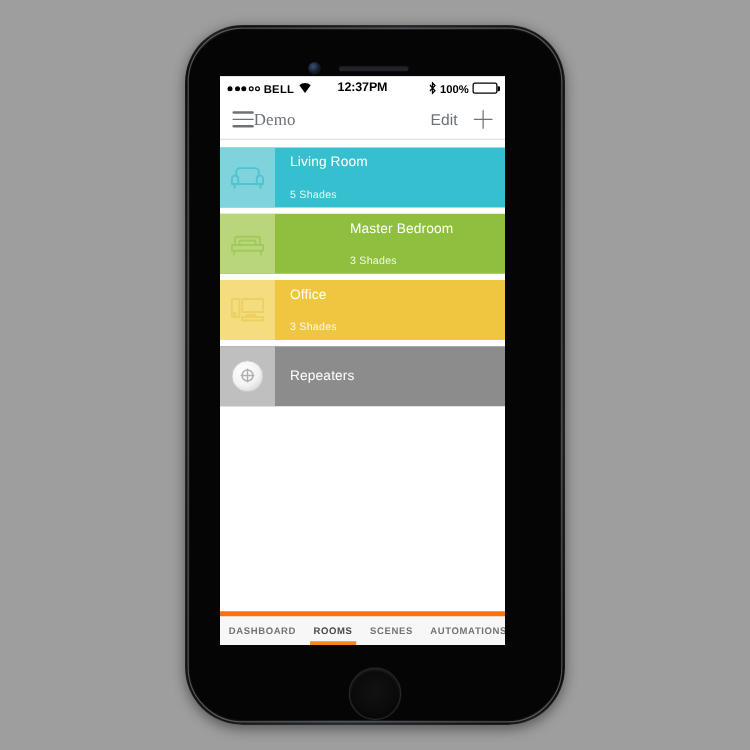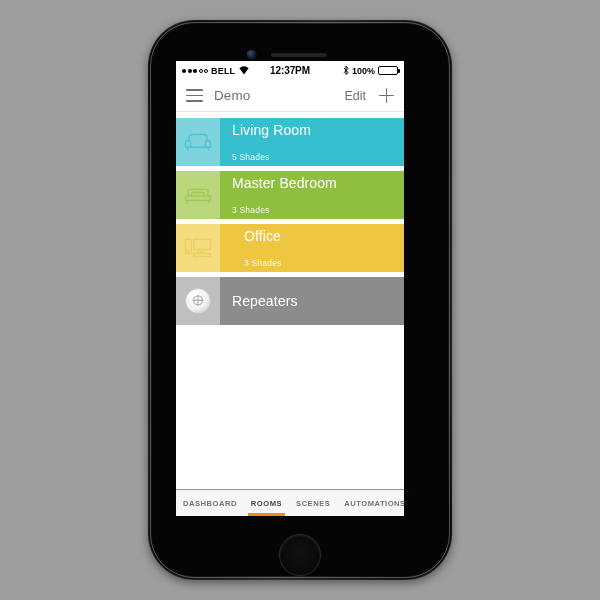--- a/index.html
+++ b/index.html
@@ -95,21 +95,21 @@
   #nav-bar {
     height: 32px;
     display: flex; align-items: center;
     padding: 0 10px;
     background: #fff;
     border-bottom: 1px solid #e3e3e3;
   }
   #hamburger-icon { width: 17px; display: flex; flex-direction: column; gap: 3.5px; cursor: pointer; }
   #hamburger-icon i { display: block; height: 1.8px; background: #6d7278; border-radius: 1px; }
   #nav-title {
-    margin-left: 11px; font-size: 13.5px; color: #6d7278; letter-spacing: .1px;
+    font-size: 13.5px; color: #6d7278; letter-spacing: .1px; font-family: Liberation Serif, serif;
   }
   #nav-right { margin-left: auto; display: flex; align-items: center; gap: 13px; }
   #edit-button { font-size: 12.5px; color: #6d7278; cursor: pointer; text-align: center; }
   #add-button {
     position: relative; width: 15px; height: 15px; cursor: pointer;
   }
   #add-button::before, #add-button::after {
     content: ""; position: absolute; background: #6d7278; border-radius: 1px;
   }
   #add-button::before { left: 0; top: 6.6px; width: 15px; height: 1.8px; }
@@ -120,31 +120,31 @@
   .room-card {
     display: flex; align-items: stretch;
     height: 48px; margin-bottom: 5px;
     cursor: pointer; overflow: hidden;
   }
   .room-icon-panel {
     width: 44px; flex: 0 0 44px;
     display: flex; align-items: center; justify-content: center;
   }
   .room-text { flex: 1; display: flex; flex-direction: column; justify-content: center; padding-left: 12px; }
-  .room-title { font-size: 14px; color: #ffffff; line-height: 1.18; letter-spacing: .1px; }
+  .room-title { font-size: 11px; color: #ffffff; line-height: 1.18; letter-spacing: .1px; }
   .room-sub { font-size: 8.5px; color: rgba(255,255,255,.88); margin-top: 14px; letter-spacing: .2px; }
   .room-card.no-sub .room-text { justify-content: center; }
 
   
   #tab-bar {
     position: absolute; left: 0; bottom: 0; width: 100%;
     height: 27px;
     display: flex; align-items: stretch; justify-content: space-between;
     background: #f7f7f7;
-    border-top: 1px solid #f97316;
+    border-top: 4px solid #f97316;
   }
   .tab-item {
     display: flex; align-items: center; justify-content: center;
     padding: 0 7px;
     font-size: 7.6px; font-weight: bold; letter-spacing: .5px;
     color: #6f7479; cursor: pointer; position: relative;
   }
   .tab-item.active { color: #45494d; }
   .tab-underline {
     position: absolute; left: 4px; right: 4px; bottom: 0; height: 3px;
@@ -230,35 +230,35 @@
             <path fill="none" stroke="#4FC4D2" stroke-width="1.5" stroke-linejoin="round" stroke-linecap="round" d="M6 11.5a2.6 2.6 0 0 0-3.5 2.4v4.3h25V13.9A2.6 2.6 0 0 0 24 11.5"></path>
             <path fill="none" stroke="#4FC4D2" stroke-width="1.5" stroke-linejoin="round" stroke-linecap="round" d="M6 11.5c1.4.5 1.6 1.6 1.6 2.6v4.1M24 11.5c-1.4.5-1.6 1.6-1.6 2.6v4.1"></path>
             <path fill="none" stroke="#4FC4D2" stroke-width="1.5" stroke-linejoin="round" stroke-linecap="round" d="M4.6 18.2v3M25.4 18.2v3"></path>
           </svg>
         </div>
         <div class="room-text">
           <div class="room-title">Living Room</div>
           <div class="room-sub">5 Shades</div>
         </div>
       </div>
-      <div class="room-card" style="background: rgb(143, 191, 63);">
+      <div class="room-card" style="background: rgb(143, 191, 63); gap: 48px;">
         <div class="room-icon-panel" style="background: rgb(185, 214, 123);">
           <svg class="icon-svg" width="30" height="24" viewBox="0 0 30 24">
             <path fill="none" stroke="#A2C95C" stroke-width="1.5" stroke-linejoin="round" stroke-linecap="round" d="M5 13V8.4a2 2 0 0 1 2-2h16a2 2 0 0 1 2 2V13"></path>
             <path fill="none" stroke="#A2C95C" stroke-width="1.5" stroke-linejoin="round" stroke-linecap="round" d="M8.6 13v-2.4a1.2 1.2 0 0 1 1.2-1.2h10.4a1.2 1.2 0 0 1 1.2 1.2V13"></path>
             <path fill="none" stroke="#A2C95C" stroke-width="1.5" stroke-linejoin="round" stroke-linecap="round" d="M2.6 13h24.8v4.6H2.6z"></path>
             <path fill="none" stroke="#A2C95C" stroke-width="1.5" stroke-linejoin="round" stroke-linecap="round" d="M4.2 17.6v3M25.8 17.6v3"></path>
           </svg>
         </div>
         <div class="room-text">
           <div class="room-title">Master Bedroom</div>
           <div class="room-sub">3 Shades</div>
         </div>
       </div>
-      <div class="room-card" style="background: rgb(239, 198, 63); gap: 12px;">
+      <div class="room-card" style="background: rgb(239, 198, 63);">
         <div class="room-icon-panel" style="background: rgb(245, 220, 126);">
           <svg class="icon-svg" width="30" height="27" viewBox="0 0 30 27">
             <path fill="none" stroke="#EDD063" stroke-width="1.5" stroke-linejoin="round" stroke-linecap="round" d="M2.5 4.2h6v14.4h-6z"></path>
             <path fill="none" stroke="#EDD063" stroke-width="1.5" stroke-linejoin="round" stroke-linecap="round" d="M3.9 15.3h1.6v1.6H3.9z"></path>
             <path fill="none" stroke="#EDD063" stroke-width="1.5" stroke-linejoin="round" stroke-linecap="round" d="M10.8 4.2h16.7v10.4H10.8z"></path>
             <path fill="none" stroke="#EDD063" stroke-width="1.5" stroke-linejoin="round" stroke-linecap="round" d="M17.6 14.6v2.3M14 17h7.4"></path>
             <path fill="none" stroke="#EDD063" stroke-width="1.5" stroke-linejoin="round" stroke-linecap="round" d="M10.6 18.6h16.9v2.8H10.6z"></path>
           </svg>
         </div>
         <div class="room-text">

